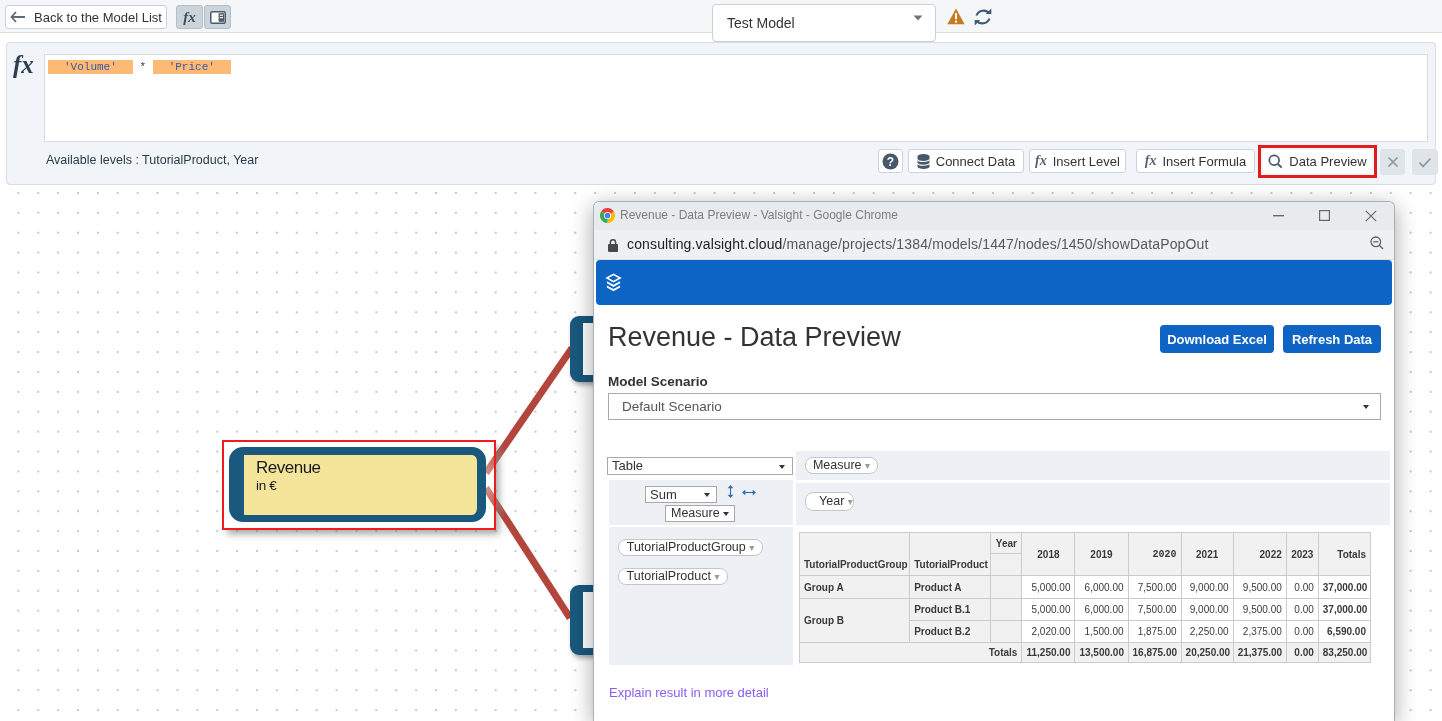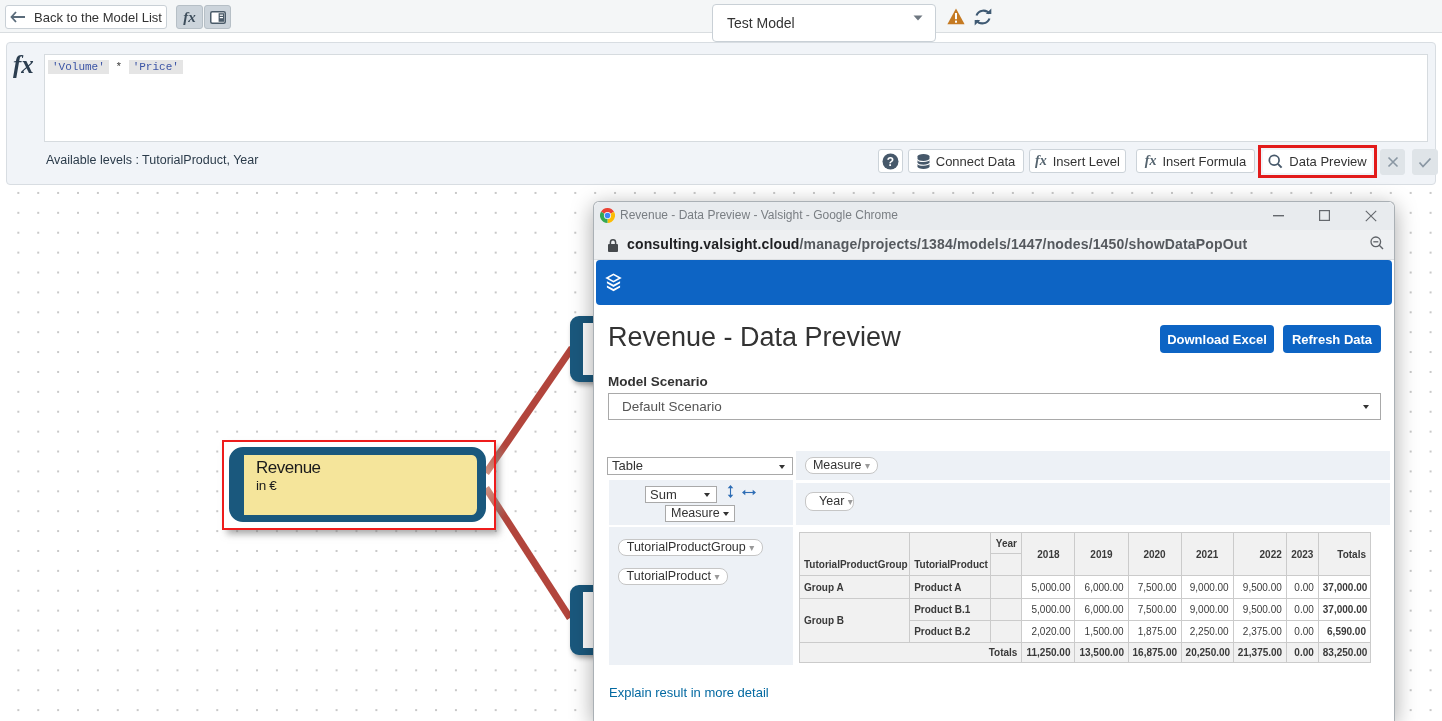--- a/index.html
+++ b/index.html
@@ -12,35 +12,35 @@
   border-bottom:1px solid #d9dde0; }
 .tbtn { position:absolute; white-space:nowrap; background:#fff; border:1px solid #c9d0d6; border-radius:3px;
   font-size:14px; color:#333; display:flex; align-items:center; justify-content:center; }
 .gbtn { background:#ccd4db; border:1px solid #b6bfc6; }
 
 #fpanel { left:6px; top:42px; width:1430px; height:143px; background:#f1f4f8;
   border:1px solid #d8dde2; border-radius:4px; }
 #ftext { left:37px; top:11px; width:1384px; height:88px; background:#fff;
   border:1px solid #d6dbdf; font-family:"Liberation Mono", monospace; font-size:11px;
   padding:6px 3px 4px; color:#333; }
-.tok { background:#e5e5e5; color:#3c55a6; padding:1px 4px; }
+.tok { background:#fdba74; color:#3c55a6; padding:1px 16px; }
 .fbtn { position:absolute; top:106px; height:24px; background:#fff; border:1px solid #ccd3d9;
   border-radius:3px; font-size:13px; color:#333; display:flex; align-items:center;
   justify-content:center; gap:6px; }
 
 #canvas { left:0; top:183px; width:1442px; height:538px; background:#fff;
   background-image:radial-gradient(circle, #c8c8c8 1.05px, transparent 1.05px);
   background-size:19.9px 19.9px; background-position:8.4px 0px; }
 
 #popup { left:593px; top:201px; width:802px; height:520px; background:#fff;
   border:1px solid #aab0b5; border-bottom:none; border-radius:6px 6px 0 0;
   box-shadow:0 5px 22px rgba(0,0,0,0.35); }
 #ptitle { left:0; top:0; width:800px; height:28px; background:#e8ebee; border-radius:6px 6px 0 0; }
 #purl { left:0; top:28px; width:800px; height:30px; background:#eef0f2;
-  border-bottom:1px solid #dcdfe2;font-weight:bold; }
+  border-bottom:1px solid #dcdfe2; }
 #pblue { left:2px; top:58px; width:796px; height:45px; background:#0d64c4; border-radius:4px; }
 .pbtn { top:123px; height:28px; background:#0d64c4; border-radius:4px; color:#fff;
   font-size:13px; font-weight:bold; display:flex; align-items:center; justify-content:center; }
 .sel { background:#fff; border:1px solid #a9a9a9; font-size:13.5px; color:#333; }
 .caret { position:absolute; width:0; height:0; border-left:3.5px solid transparent;
   border-right:3.5px solid transparent; border-top:4.5px solid #333; }
 .lite { background:#edf1f6; }
 .pill { height:17px; background:#fff; border:1px solid #c6c6c6; border-radius:8px;
   font-size:12.5px; color:#333; line-height:15px; text-align:center; }
 .pc { color:#999; font-size:10px; }
@@ -233,21 +233,21 @@
     <div class="pill abs" style="left:211px;top:290px;width:49px;height:19px;line-height:17px;padding-left:13px;">Year <span class="pc">▾</span></div>
     <div class="abs" id="dtable" style="left:205px;top:330px;">
       <table>
         <tbody>
             <tr style="height:21px;">
           <td class="h" style="width:110px;border-bottom:none;"></td>
           <td class="h" style="width:81px;border-bottom:none;"></td>
           <td class="h" style="width:31px;text-align:center;">Year</td>
           <td class="h n" rowspan="2" style="width:53px;text-align:center;">2018</td>
           <td class="h n" rowspan="2" style="width:53px;text-align:center;">2019</td>
-          <td class="h n" rowspan="2" style="width:53px;text-align:center;">2020</td>
+          <td class="h n" rowspan="2" style="width:53px;font-family:Liberation Mono, monospace;">2020</td>
           <td class="h n" rowspan="2" style="width:52px;text-align:center;">2021</td>
           <td class="h n" rowspan="2" style="width:53px;">2022</td>
           <td class="h n" rowspan="2" style="width:32px;text-align:center;">2023</td>
           <td class="h n" rowspan="2" style="width:52px;">Totals</td>
         </tr>
         <tr style="height:22px;">
           <td class="h" style="border-top:none;">TutorialProductGroup</td>
           <td class="h" style="border-top:none;">TutorialProduct</td>
           <td class="h"></td>
         </tr>
@@ -292,15 +292,15 @@
               <td class="h n b">13,500.00</td>
               <td class="h n b">16,875.00</td>
           <td class="h n b">20,250.00</td>
               <td class="h n b">21,375.00</td>
               <td class="h n b">0.00</td>
           <td class="h n b">83,250.00</td>
         </tr>
       </tbody>
         </table>
     </div>
-    <div class="abs" style="left:15px;top:483px;font-size:13px;color:#0369a1;">Explain result in more detail</div>
+    <div class="abs" style="left:15px;top:483px;font-size:13px;color:#8b5cf6;">Explain result in more detail</div>
   </div>
 </div>
 
 </body></html>

